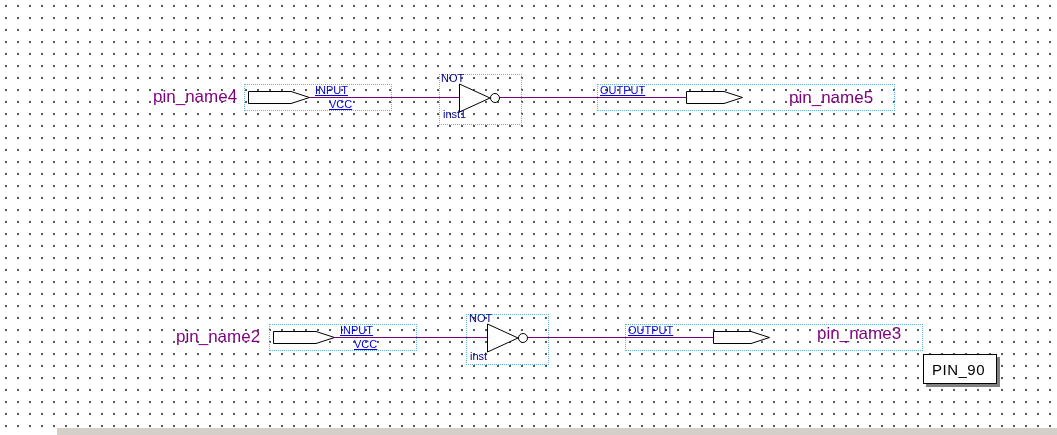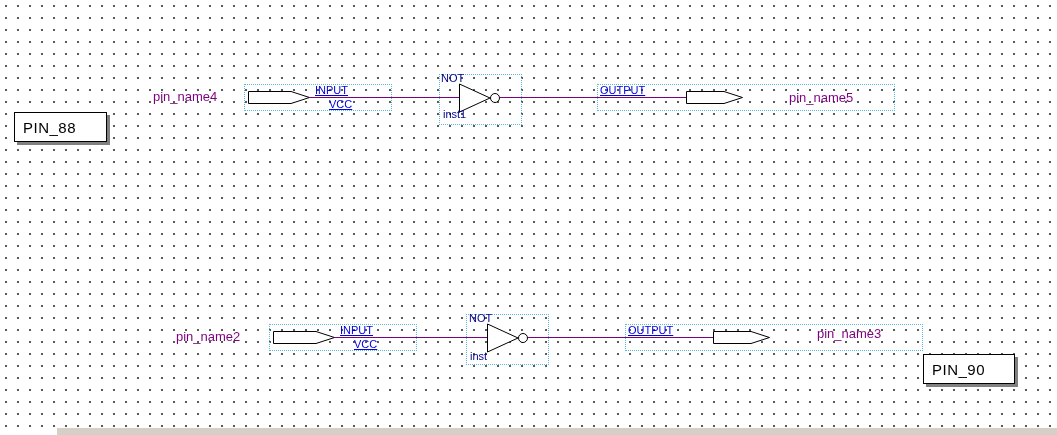--- a/index.html
+++ b/index.html
@@ -15,21 +15,21 @@
     width: 1057px;
     height: 435px;
     background-color: #ffffff;
     background-image: radial-gradient(circle, var(--grid-dot, #595959) 0.9px, transparent 1.1px);
     background-size: 12px 12px;
     overflow: hidden;
   }
   .pin-name {
     position: absolute;
     color: var(--wire, #7F007F);
-    font-size: 13px;
+    font-size: 17px;
     line-height: 13px;
     white-space: nowrap;
     padding-left: 40px;
   }
   .io-label {
     position: absolute;
     color: var(--io, #0000E0);
     font-size: 11px;
     line-height: 11px;
     white-space: nowrap;
@@ -133,18 +133,17 @@
 
   <div class="wire" style="left:528px;top:337px;width:186px"></div>
 
   <div class="dotted-box" style="left:625px;top:324px;width:296px;height:25px"></div>
   <div class="io-label" style="left:628px;top:325px">OUTPUT</div>
   <svg class="symbol" style="left:713px;top:331px" width="57" height="13" viewBox="0 0 57 13">
     <polygon points="0.5,0.5 38,0.5 56.5,6.5 38,12.5 0.5,12.5" fill="#ffffff" stroke="#000000" stroke-width="1"></polygon>
   </svg>
   <div class="pin-name" style="left:777px;top:327px">pin_name3</div>
 
-  <div class="pinbox" style="left:14px;top:112px;width:93px;height:30px">PIN_88</div>
-  <div class="pinbox" style="left:923px;top:354px;width:92px;height:30px">PIN_90</div>
+  <div class="pinbox" style="left:923px;top:354px;width:74px;height:30px">PIN_90</div>
 
   <div class="hscroll" style="left:57px;top:428px;width:1000px;height:7px"></div>
 
 </div>
 
 </body></html>

